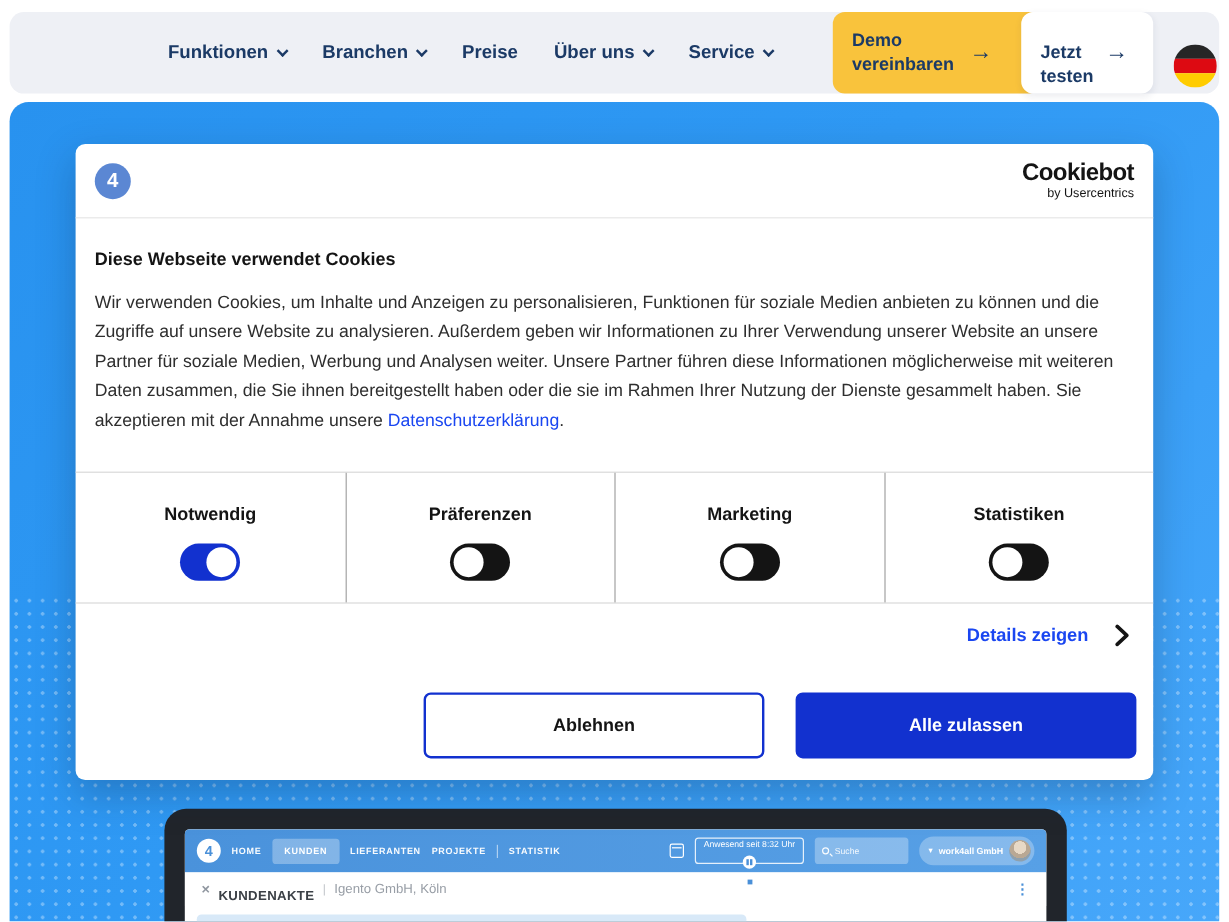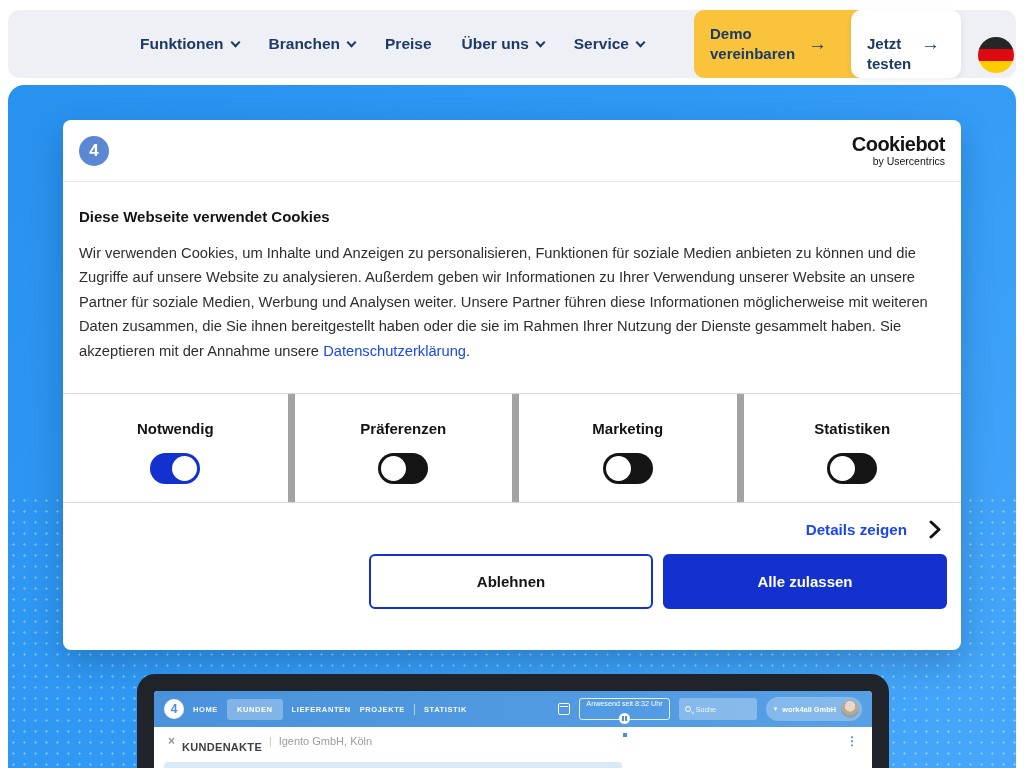--- a/index.html
+++ b/index.html
@@ -89,32 +89,32 @@
   .cb-name { font-size:20px; font-weight:800; letter-spacing:-0.5px; }
   .cb-by { font-size:10.5px; margin-top:2px; }
   .dlg-body { position:absolute; left:0; right:0; top:62px; padding:26px 16px 0; }
   .dlg-title { font-size:15px; font-weight:700; color:#141414; margin-bottom:16px; }
   .dlg-text { font-size:14.7px; color:#2e2e2e; line-height:24.4px; }
   .dlg-link { color:#1a46f1; text-decoration:none; cursor:pointer; }
   .toggles { position:absolute; left:0; right:0; top:273px; height:110px;
              display:grid; grid-template-columns:1fr 1fr 1fr 1fr;
              border-top:1px solid #d9d9d9; border-bottom:1px solid #d9d9d9; }
   .tg-cell { padding-top:26px; text-align:center; }
-  .tg-cell + .tg-cell { border-left:7px solid #a3a3a3; }
+  .tg-cell + .tg-cell { border-left:1px solid #a3a3a3; }
   .tg-label { font-size:15px; font-weight:700; color:#141414; }
   .switch { display:block; width:50px; height:31px; border-radius:16px; margin:16px auto 0;
             position:relative; cursor:pointer; }
   .switch.on { background:#1231cf; }
   .switch.off { background:#141414; }
   .knob { position:absolute; top:3px; width:25px; height:25px; border-radius:50%; background:#fff; }
   .switch.on .knob { right:3px; }
   .switch.off .knob { left:3px; }
   .details-row { position:absolute; top:400px; right:20px; display:flex; align-items:center; gap:22px; cursor:pointer; }
   .details-label { font-size:15.2px; font-weight:700; color:#1a46f1; }
-  .dlg-buttons { position:absolute; top:434px; right:14px; display:flex; gap:10px;border-radius:13px; }
+  .dlg-buttons { position:absolute; top:457px; right:14px; display:flex; gap:26px;border-radius:13px; }
   .btn { width:284px; height:55px; border-radius:6px; font-size:15px; font-weight:700;
          display:flex; align-items:center; justify-content:center; cursor:pointer;
          font-family:"Liberation Sans", sans-serif; }
   .btn-deny { background:#ffffff; border:2px solid #1231cf; color:#141414; }
   .btn-allow { background:#1231cf; border:2px solid #1231cf; color:#ffffff; }
 </style>
 </head>
 <body>
 
 <div class="page">

